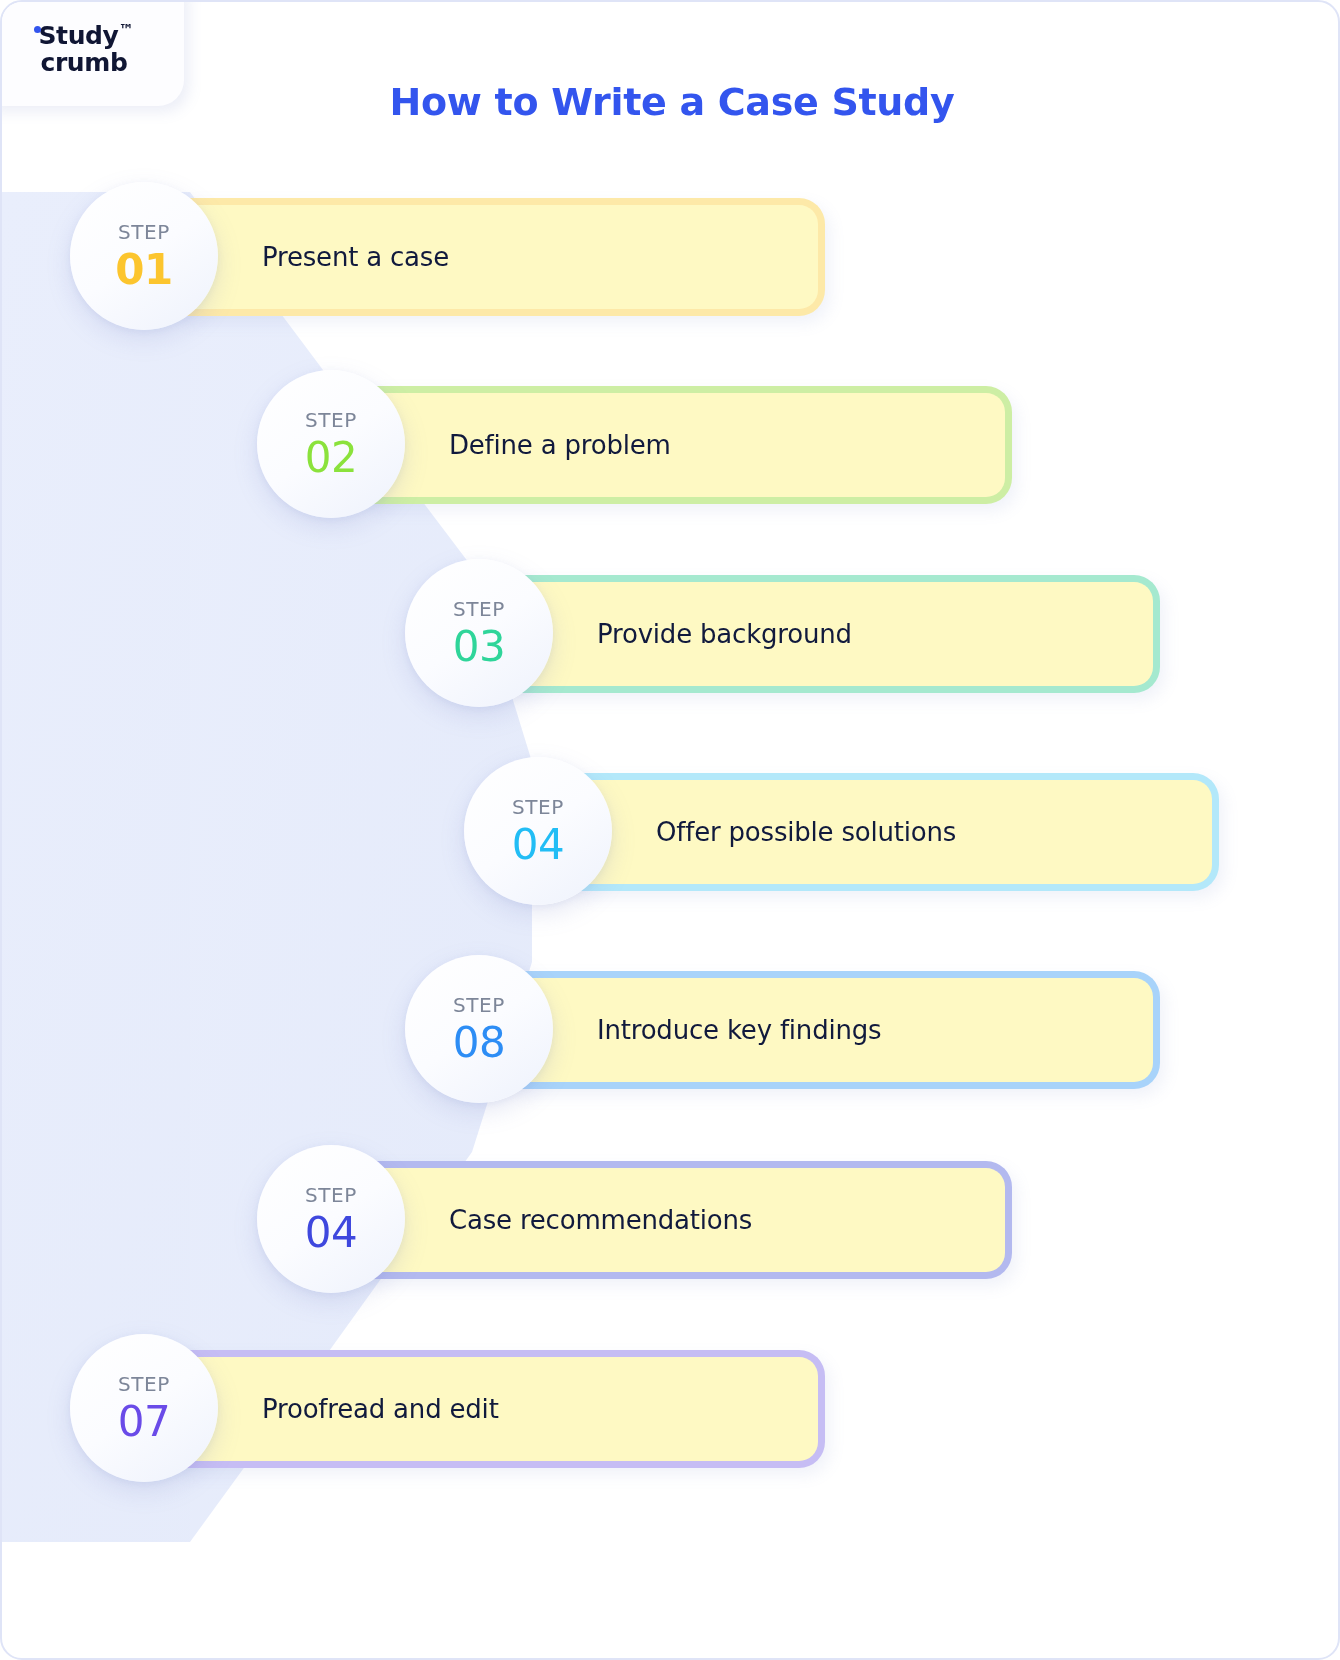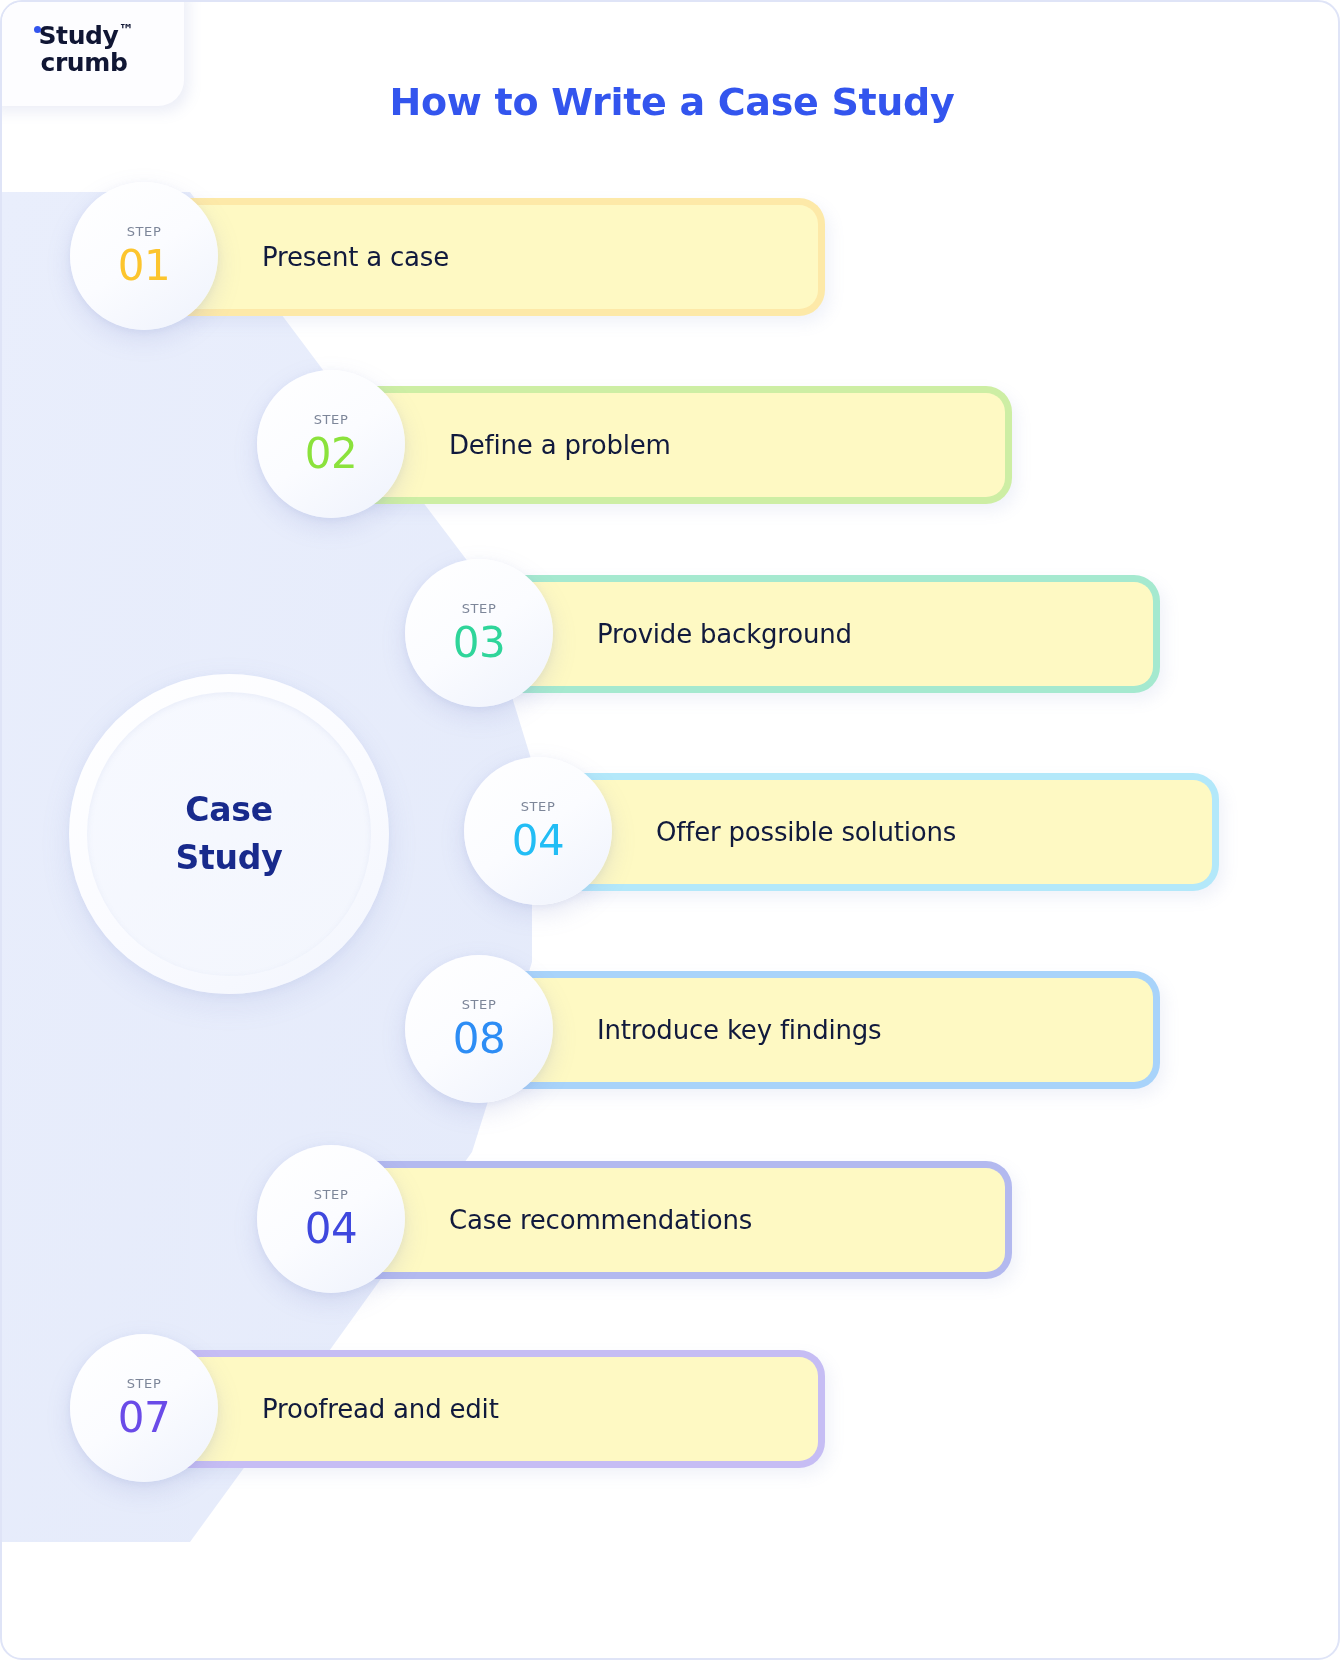--- a/index.html
+++ b/index.html
@@ -122,21 +122,21 @@
     width:148px; height:148px;
     border-radius:50%;
     background:linear-gradient(145deg,#ffffff 0%,#fbfcff 50%,#eef2fc 100%);
     box-shadow:0 9px 24px rgba(120,135,200,.18),
                0 2px 6px rgba(120,135,200,.10);
     z-index:25;
     display:flex; flex-direction:column;
     align-items:center; justify-content:center;
   }
   .step-word {
-    font-size:13px; font-weight:400;
+    font-size:20px; font-weight:400;
     color:#7d8699; letter-spacing:0.6px;
     line-height:1; margin-bottom:7px;
   }
   .step-num {
     font-size:42px; font-weight:400;
     line-height:1; letter-spacing:-0.5px;
   }
 </style>
 </head>
 <body>
@@ -161,35 +161,29 @@
   <div id="logo-chip">
     <div id="logo-inner">
       <span class="logo-dot"></span>
       <div class="logo-line1"><span>Study</span><span class="logo-tm">™</span></div>
       <div class="logo-line2">crumb</div>
     </div>
   </div>
 
   <div id="title">How to Write a Case Study</div>
 
-  <div id="center-circle">
-    <div id="center-label">
-      <span>Case</span>
-      <span>Study</span>
-    </div>
-  </div>
 
   <div id="steps-host">
       <div class="step-row">
         <div class="step-card" style="left: 178px; top: 196px; width: 645px; border-color: rgb(253, 233, 168);">
           <div class="step-card-label" style="left: 82px;">Present a case</div>
         </div>
         <div class="step-circle" style="left: 68px; top: 180px;">
           <div class="step-word">STEP</div>
-          <div class="step-num" style="color: rgb(252, 197, 46);">01</div>
+          <div class="step-num" style="color: rgb(252, 197, 46); font-weight: bold;">01</div>
         </div>
       </div>
       <div class="step-row">
         <div class="step-card" style="left: 365px; top: 384px; width: 645px; border-color: rgb(205, 238, 164);">
           <div class="step-card-label" style="left: 82px;">Define a problem</div>
         </div>
         <div class="step-circle" style="left: 255px; top: 368px;">
           <div class="step-word">STEP</div>
           <div class="step-num" style="color: rgb(139, 226, 60);">02</div>
         </div>

